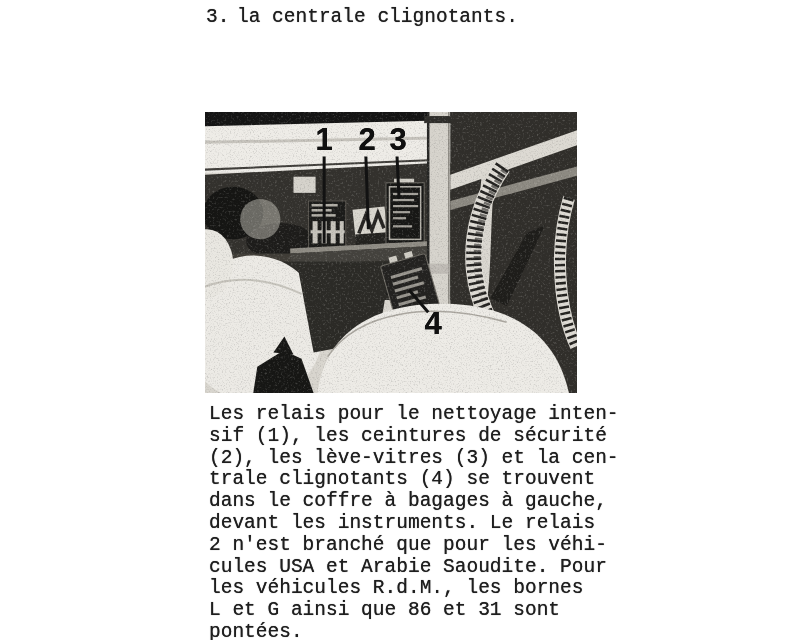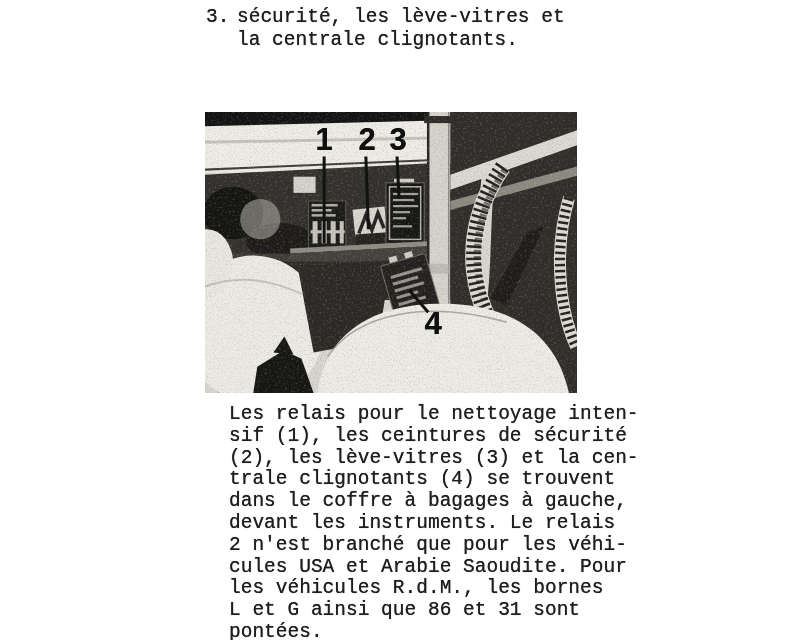--- a/index.html
+++ b/index.html
@@ -35,21 +35,21 @@
   .intro .num-col {
     width: 31px;
     line-height: 23.2px;
   }
   .intro .lines-col .tline { line-height: 23.2px; height: 23.2px; }
   .body-text {
     position: absolute;
     left: 209px;
     top: 404px;
   }
-  .body-text .tline { line-height: 21.8px; height: 21.8px; margin-left: 20px; }
+  .body-text .tline { line-height: 21.8px; height: 21.8px; }
 
   
   .figure {
     position: absolute;
     left: 205px;
     top: 112px;
     width: 372px;
     height: 281px;
   }
   .figure svg { display: block; width: 100%; height: 100%; }
@@ -68,21 +68,21 @@
   .callout-3 { left: 193px; top: 12px; }
   .callout-4 { left: 228px; top: 196px; }
 </style>
 </head>
 <body>
 
 <div class="page">
 
   <div class="intro typewriter">
     <div class="num-col">3.</div>
-    <div class="lines-col"><div class="tline">sécurité, les lève-vitres et</div><div class="tline">la centrale clignotants.</div></div>
+    <div class="lines-col"><div class="tline">la centrale clignotants.</div></div>
   </div>
 
   <div class="figure">
     <svg viewBox="0 0 370 278" preserveAspectRatio="none">
       <defs>
         <filter id="speckDark" x="0" y="0" width="100%" height="100%">
           <feTurbulence type="fractalNoise" baseFrequency="0.75" numOctaves="2" seed="7" result="n"></feTurbulence>
           <feColorMatrix in="n" type="matrix" values="0 0 0 0 0.05  0 0 0 0 0.05  0 0 0 0 0.05  1.2 0 0 0 -0.62"></feColorMatrix>
         </filter>
         <filter id="speckLight" x="0" y="0" width="100%" height="100%">

